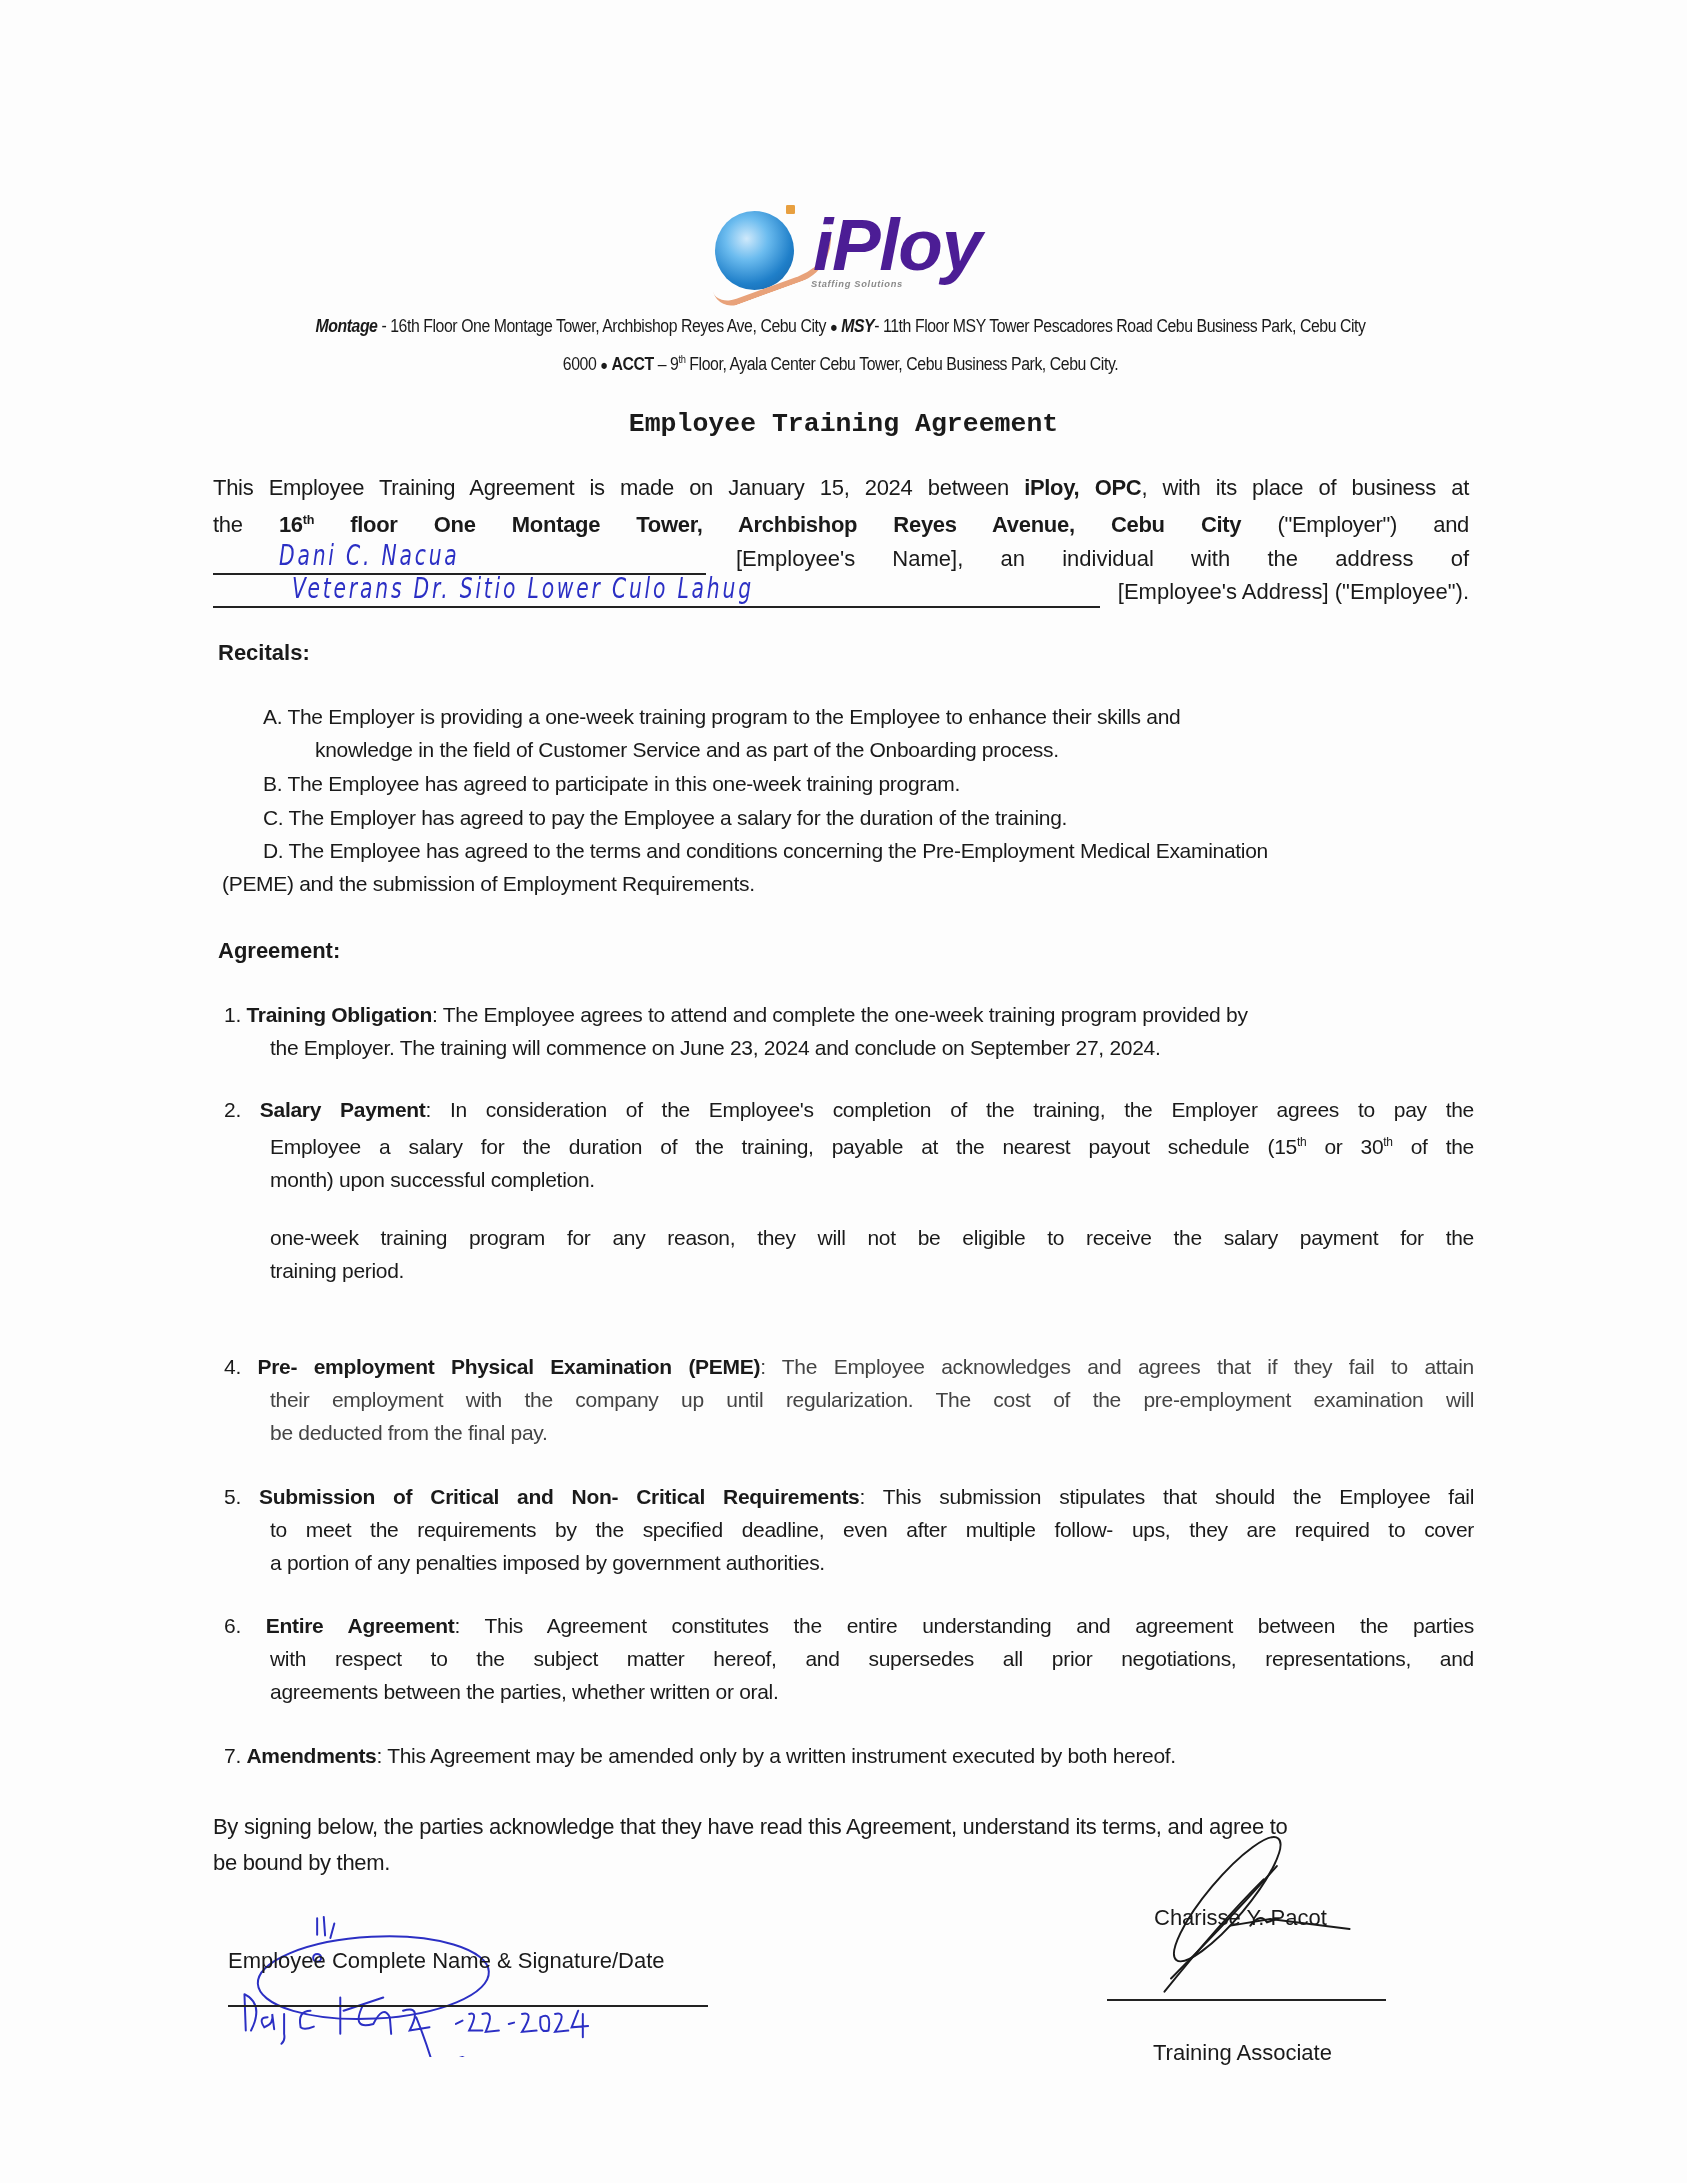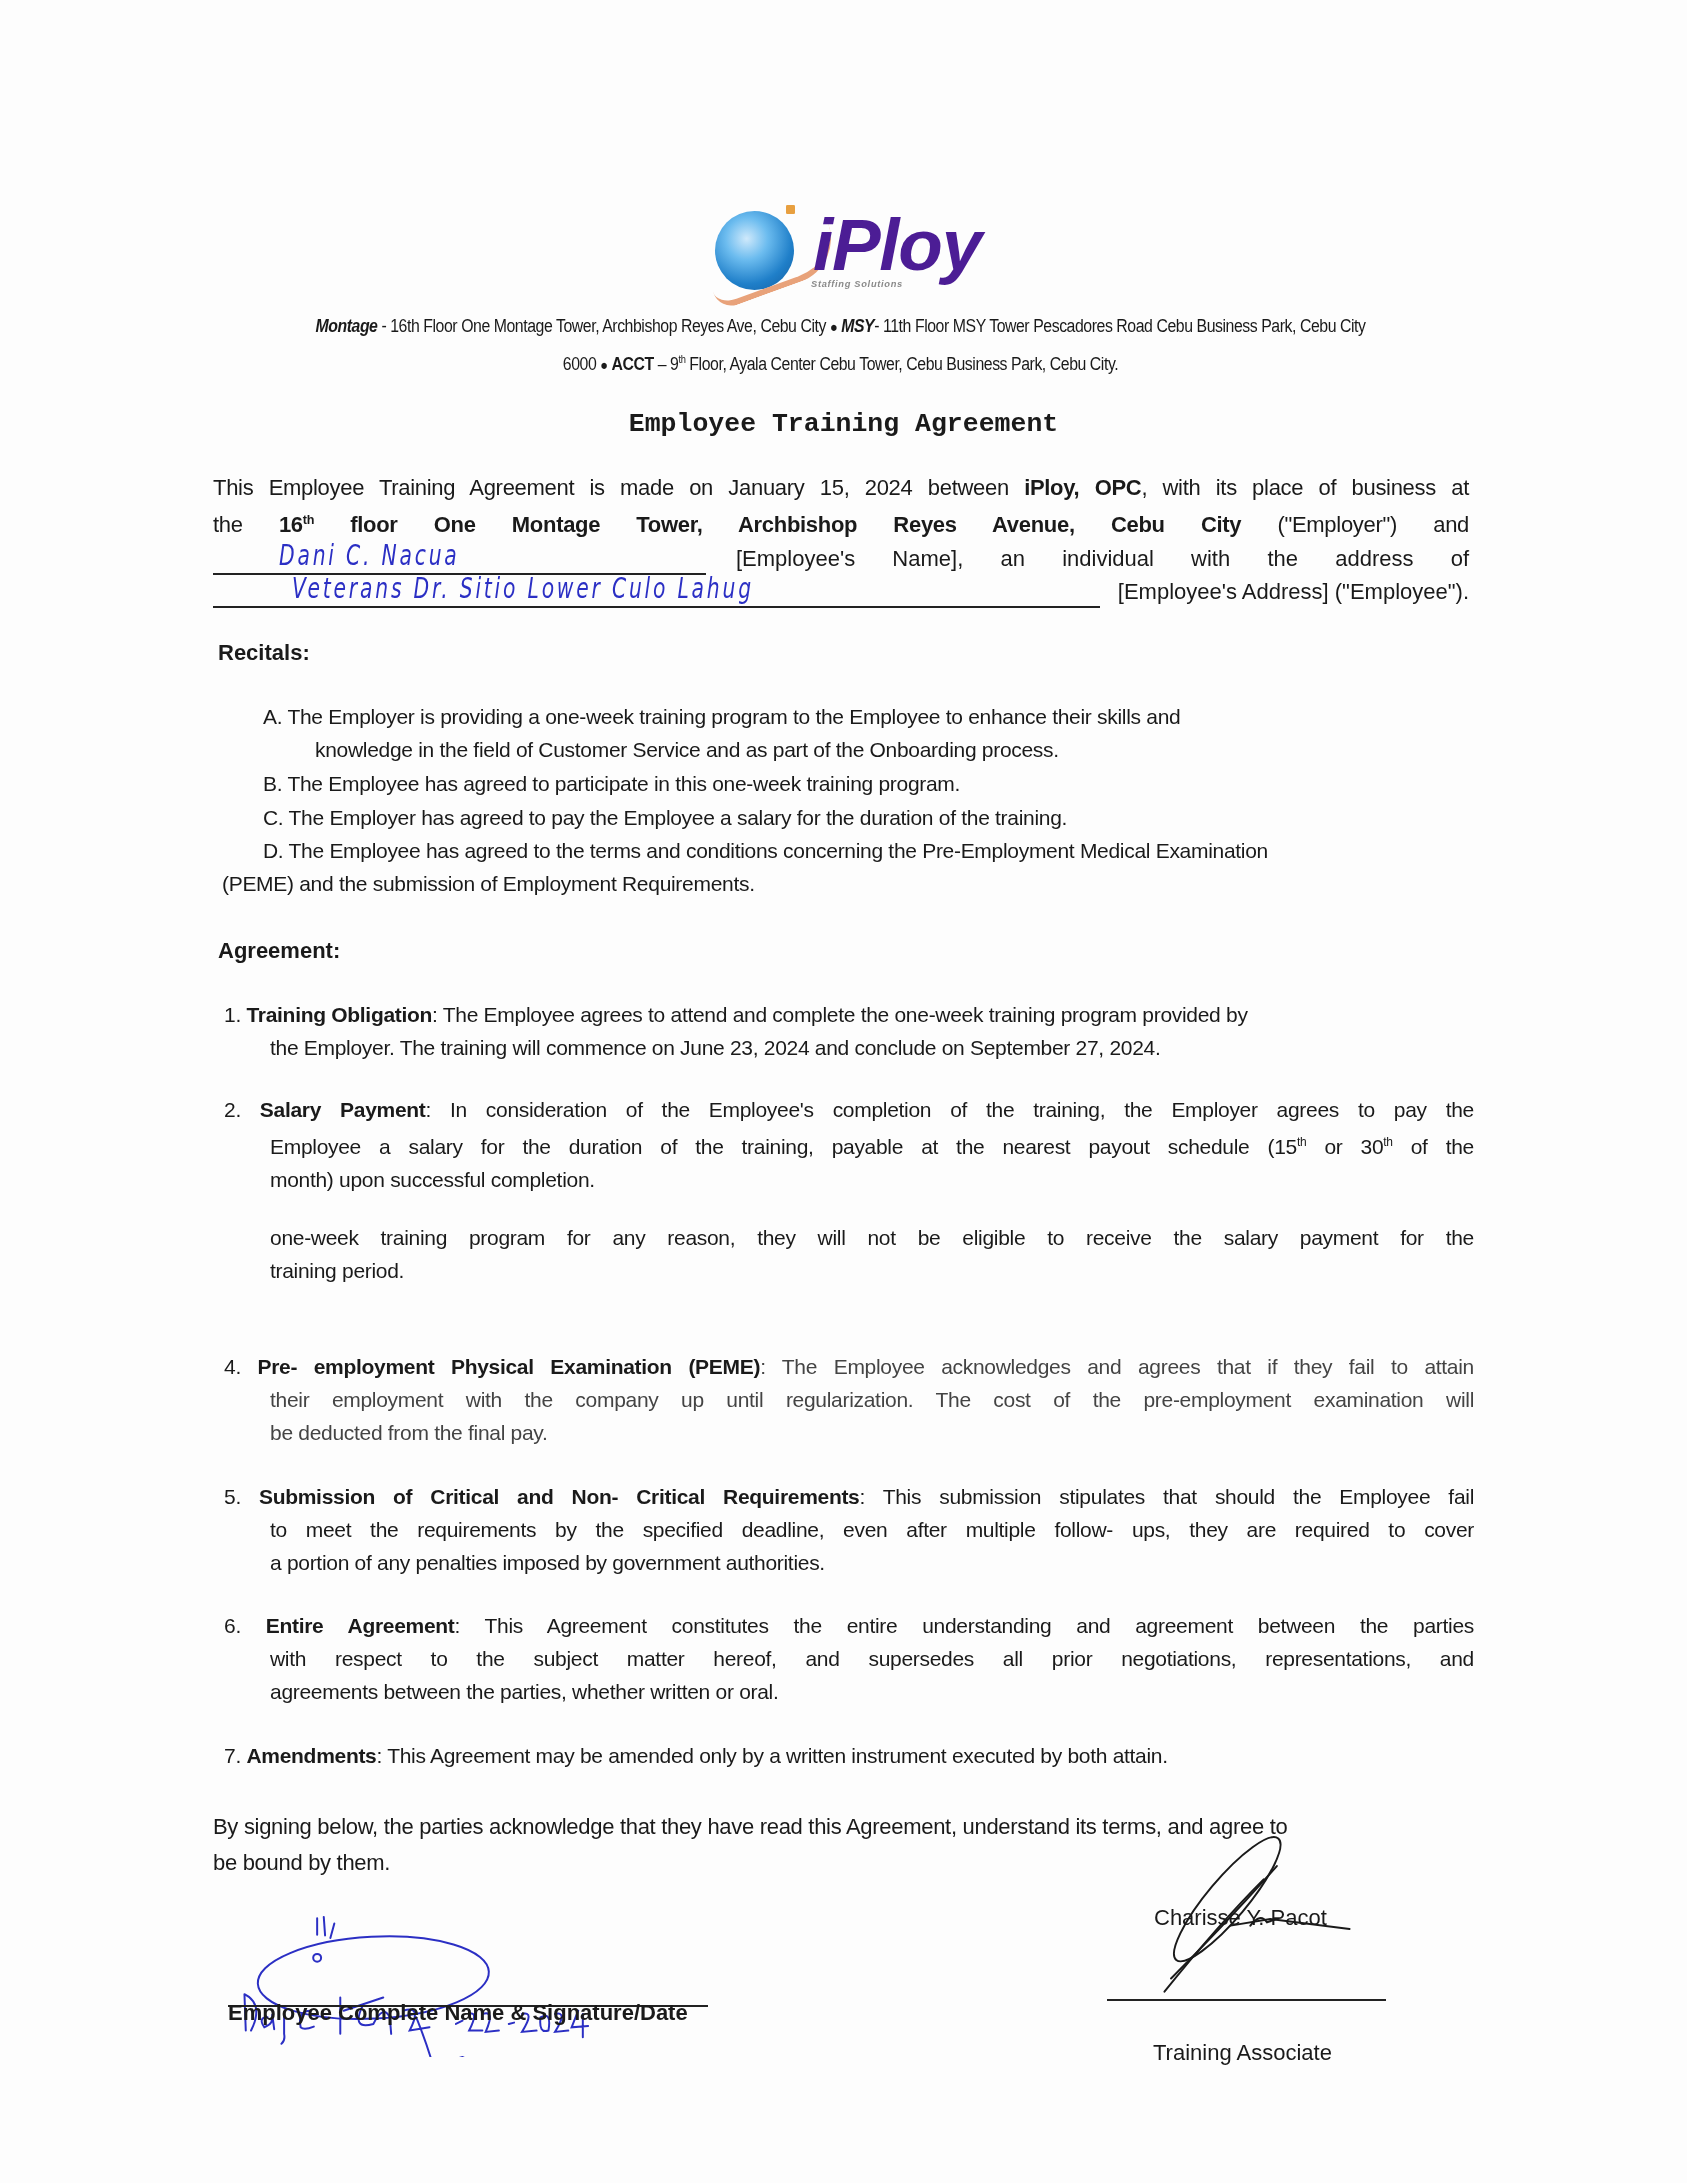--- a/index.html
+++ b/index.html
@@ -135,21 +135,21 @@
     <span class="body">a portion of any penalties imposed by government authorities.</span>
   </div>
 
   <div class="clause" style="top:1609px;">
     <span class="first just"><span>6.</span> <b>Entire Agreement</b><span>: This Agreement constitutes the entire understanding and agreement between the parties</span></span>
     <span class="body just">with respect to the subject matter hereof, and supersedes all prior negotiations, representations, and</span>
     <span class="body">agreements between the parties, whether written or oral.</span>
   </div>
 
   <div class="clause" style="top:1739px;">
-    <span class="first"><span>7.</span> <b>Amendments</b><span>: This Agreement may be amended only by a written instrument executed by both attain.</span></span>
+    <span class="first"><span>7.</span> <b>Amendments</b><span>: This Agreement may be amended only by a written instrument executed by both hereof.</span></span>
   </div>
 
   <div class="closing">
     <div>By signing below, the parties acknowledge that they have read this Agreement, understand its terms, and agree to</div>
     <div>be bound by them.</div>
   </div>
 
   <svg class="sig-svg" style="left:218px; top:1905px;" width="423" height="152" viewBox="0 0 640 230">
     <g fill="none" stroke="#2b2fc4" stroke-width="3" stroke-linecap="round">
       <ellipse cx="235" cy="110" rx="175" ry="62" transform="rotate(-3 235 110)"></ellipse>
@@ -160,21 +160,21 @@
       <path d="M100 165 L100 195 Q102 205 96 210"></path>
       <path d="M140 160 Q120 160 125 185 Q130 190 145 184"></path>
       <path d="M185 140 L185 195 M190 160 L250 140 M220 150 Q200 190 235 180 Q250 150 260 170 L262 195"></path>
       <path d="M280 160 Q310 150 290 190 L320 185 M300 170 Q320 220 330 260"></path>
       <path d="M240 240 Q200 255 220 270 Q300 250 370 230 L380 235"></path>
       <path d="M360 180 L370 175 M380 165 Q395 160 380 190 L400 190 M400 165 Q420 158 405 192 L425 190"></path>
       <path d="M440 180 L448 178 M460 165 Q480 160 460 192 L482 190 M488 170 Q505 160 500 190 Q485 195 488 170 M510 165 Q530 160 510 192 L530 190 M545 160 L535 185 L560 183 M552 165 L552 200"></path>
     </g>
   </svg>
   <div class="sig-line" style="left:228px; top:2005px; width:480px;"></div>
-  <div class="sig-label" style="left:228px; top:2000px;font-weight:bold;">Employee Complete Name &amp; Signature/Date</div>
+  <div class="sig-label" style="left:228px; top:1948px;">Employee Complete Name &amp; Signature/Date</div>
 
   <svg class="sig-svg" style="left:1138px; top:1833px;" width="238" height="172" viewBox="0 0 360 260">
     <g fill="none" stroke="#1a1a1a" stroke-width="3" stroke-linecap="round">
       <ellipse cx="135" cy="100" rx="30" ry="120" transform="rotate(40 135 100)"></ellipse>
       <path d="M40 240 Q120 140 190 70"></path>
       <path d="M50 220 Q130 140 210 50"></path>
       <path d="M140 140 L200 130 L320 145"></path>
       <path d="M170 140 Q185 120 195 135 L210 130"></path>
     </g>
   </svg>

